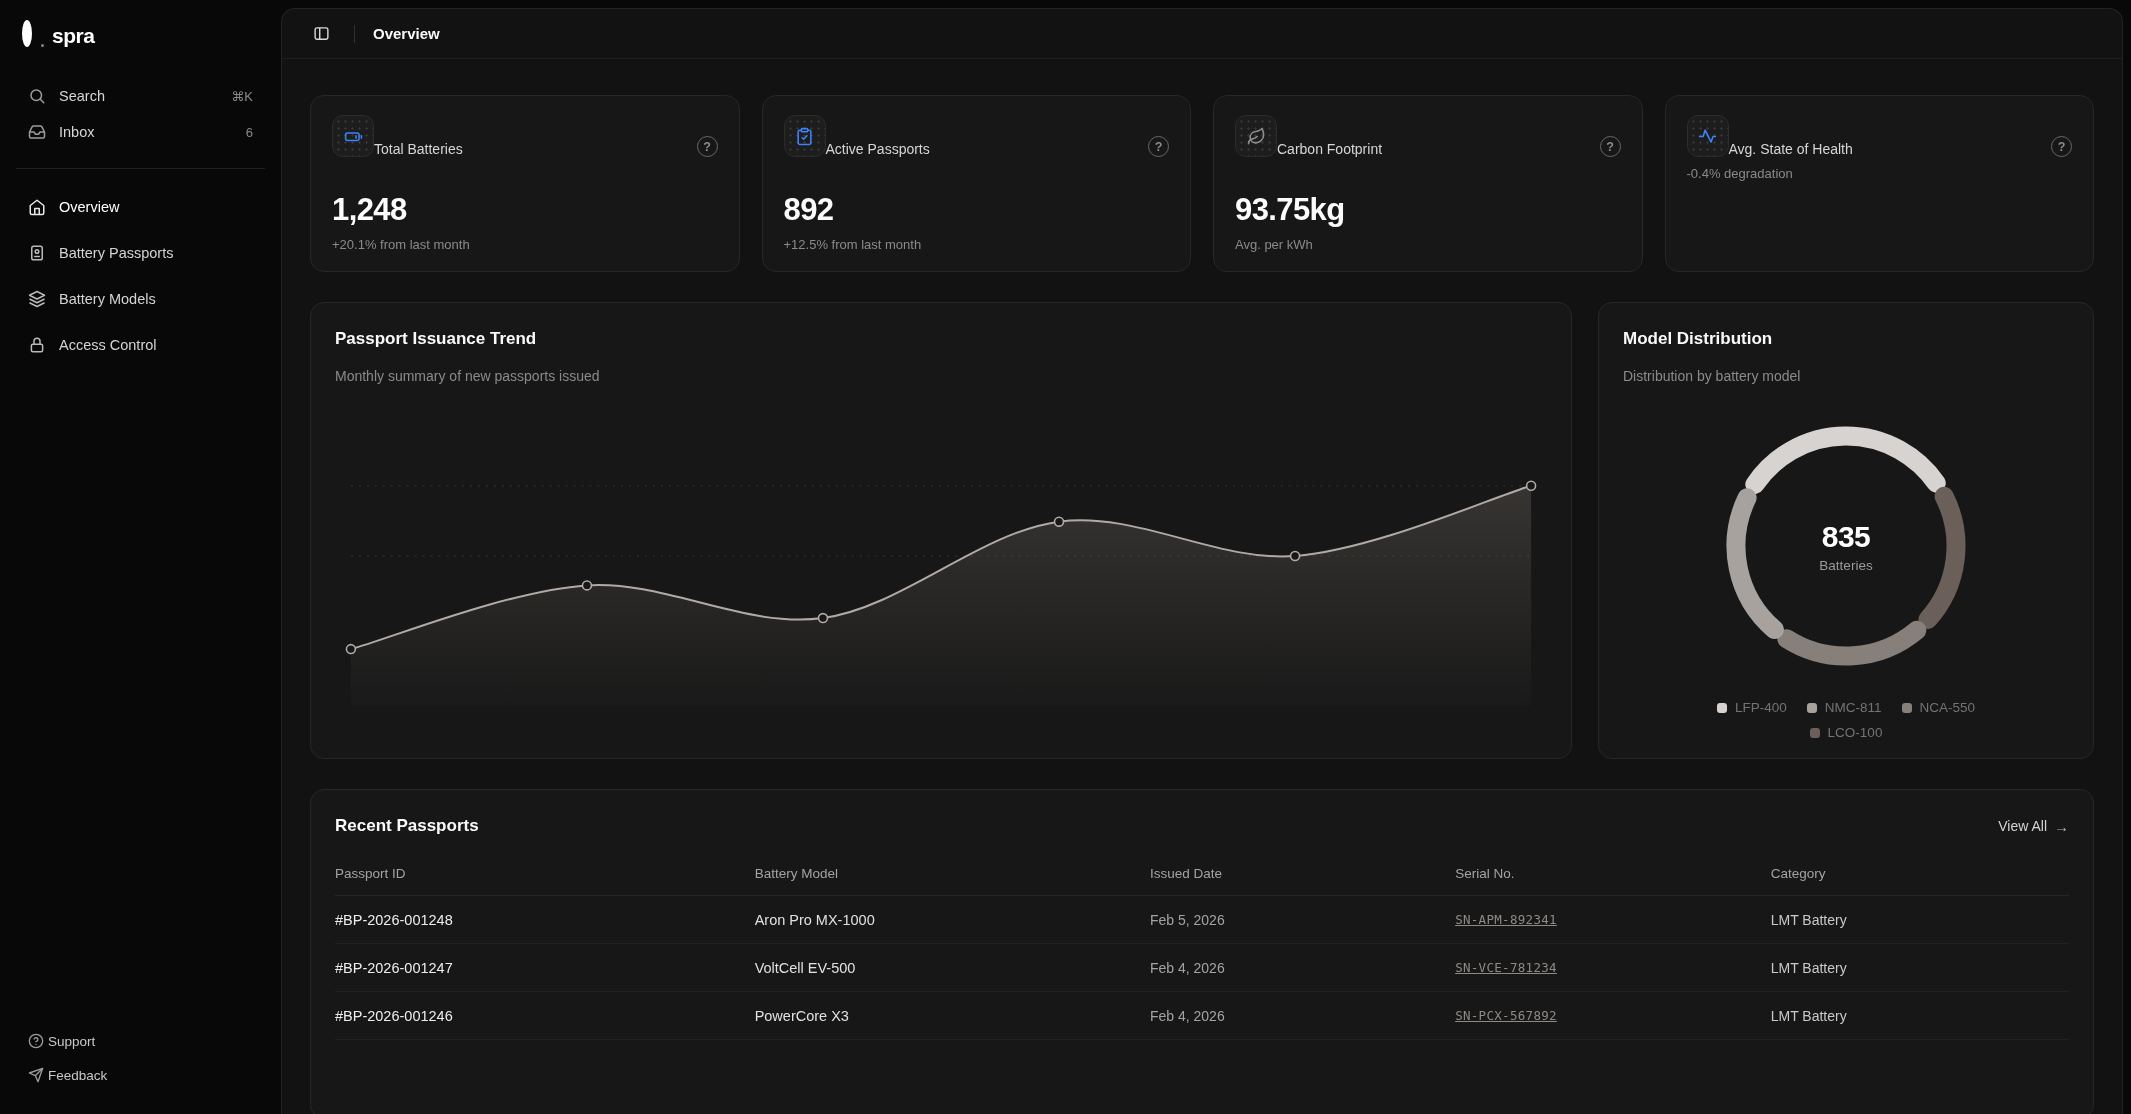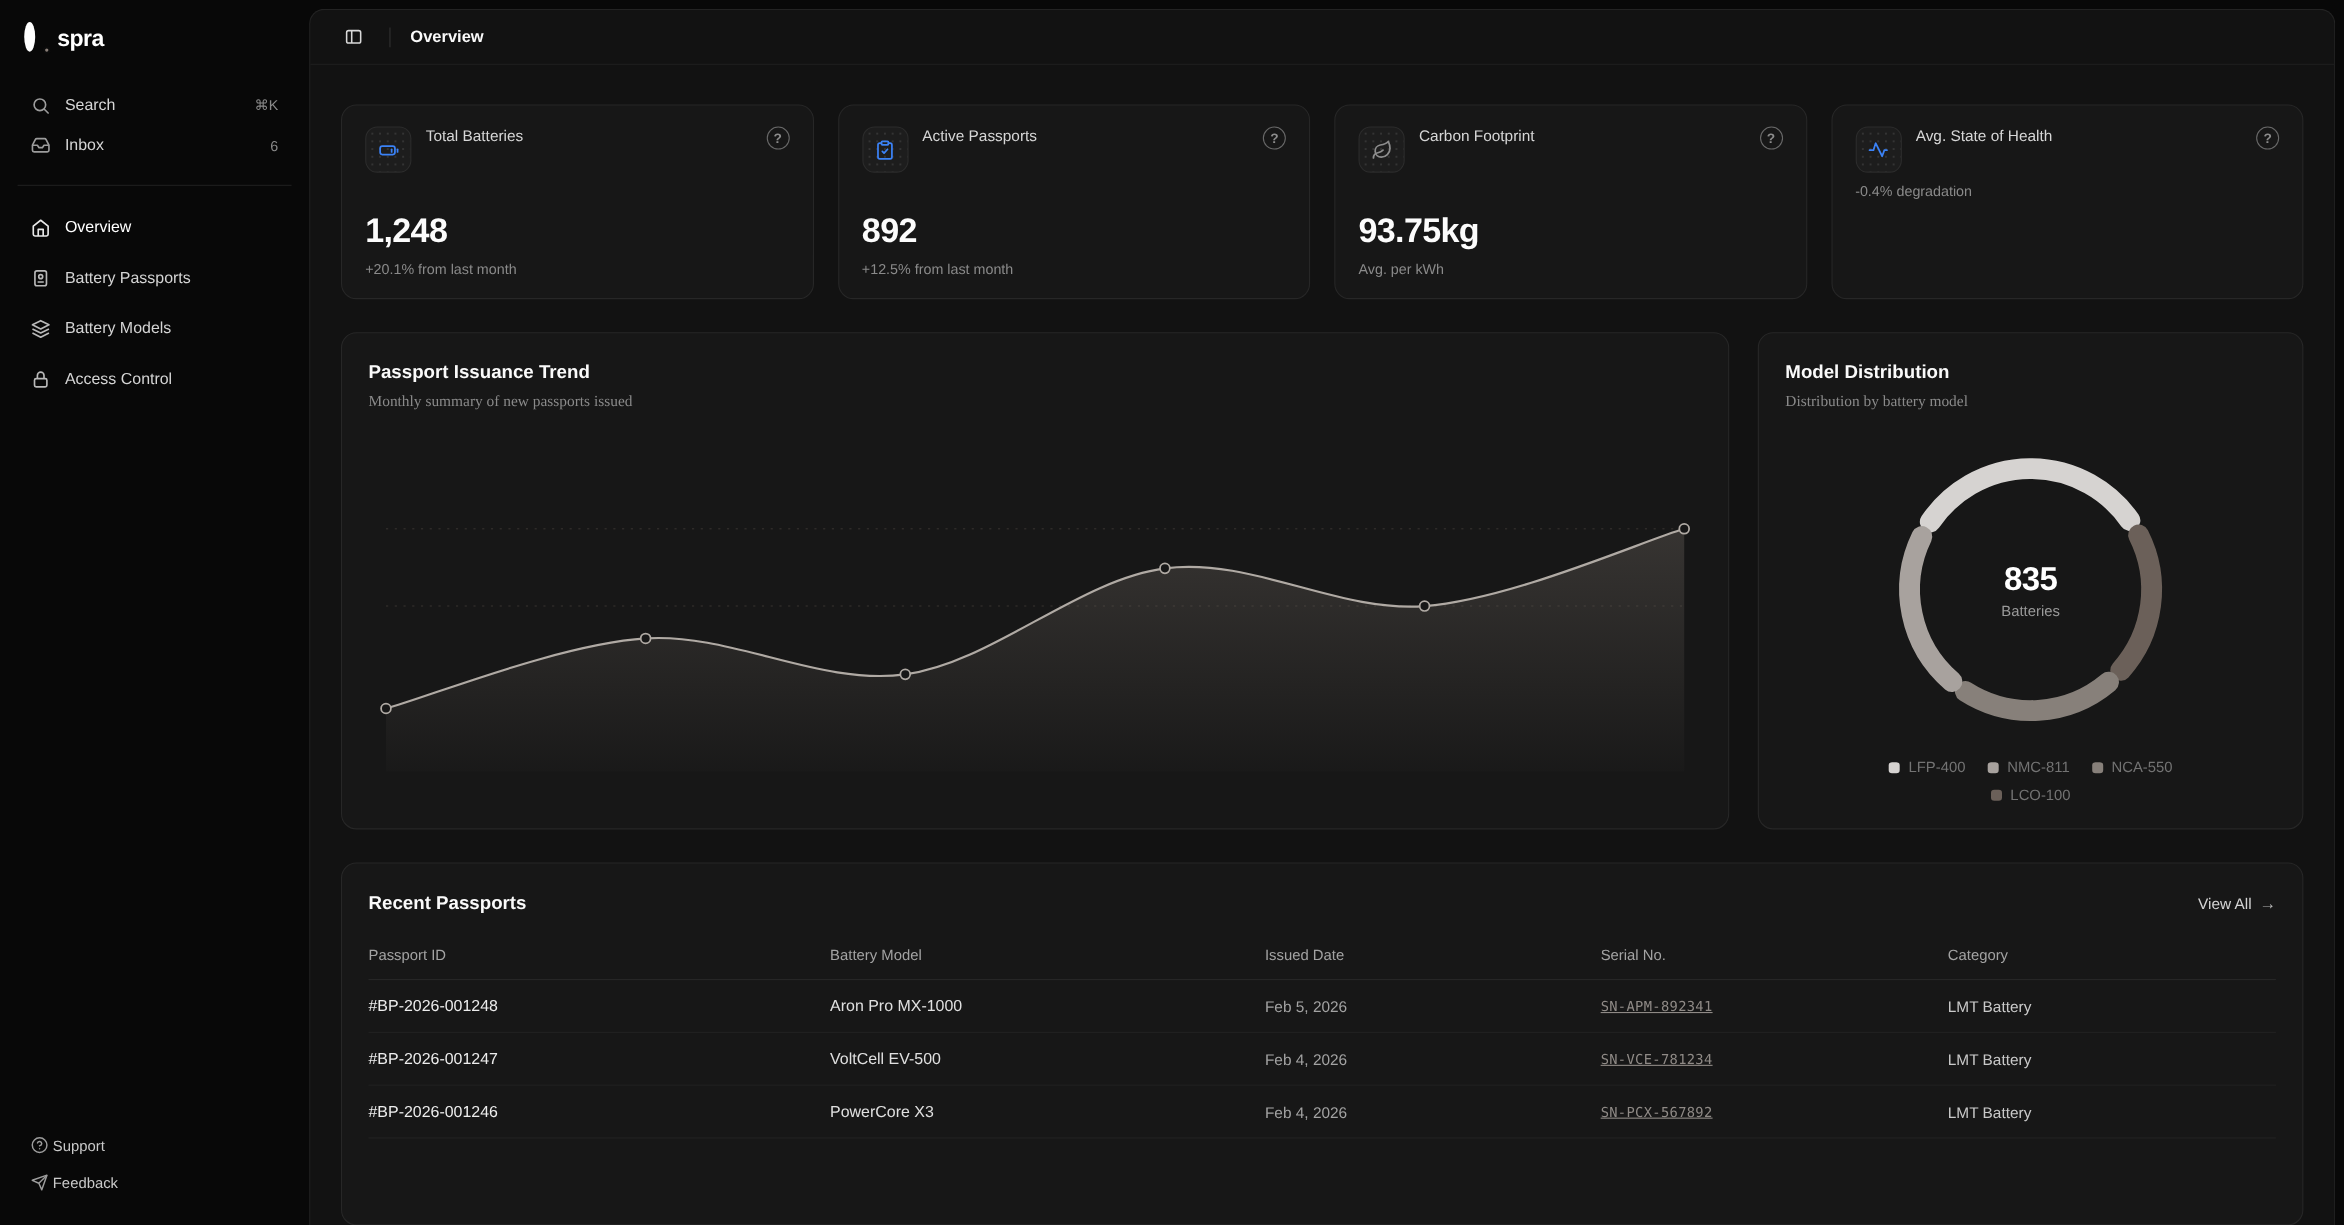--- a/index.html
+++ b/index.html
@@ -43,35 +43,35 @@
   .topbar-divider { width:1px; height:18px; background:#303030; margin:0 18px; }
   .topbar-title { font-size:15px; font-weight:600; color:#fafafa; }
 
   .content { padding:36px 28px 0; display:flex; flex-direction:column; gap:30px; flex:1; overflow:hidden; }
 
   .card { background:#171717; border:1px solid #272727; border-radius:14px; }
 
   
   .stats-row { display:flex; gap:22px; }
   .stat-card { flex:1; height:177px; padding:19px 21px; display:flex; flex-direction:column; }
-  .stat-head { display:flex; align-items:flex-start; gap:13px; }
+  .stat-head { display:flex; align-items:flex-end; }
   .icon-tile { width:42px; height:42px; border-radius:11px; background-color:#1d1d1d;
     background-image:radial-gradient(#343434 1px, transparent 1.2px); background-size:7px 7px; background-position:2px 2px;
     border:1px solid #2c2c2c; display:flex; align-items:center; justify-content:center; }
   .icon-tile svg { width:19px; height:19px; }
   .stat-label { font-size:14px; color:#d6d6d6; }
   .help-btn { margin-left:auto; width:21px; height:21px; border:1.5px solid #686868; border-radius:50%; color:#8c8c8c; font-size:12.5px; font-weight:600; display:flex; align-items:center; justify-content:center; cursor:pointer; }
   .stat-value { margin-top:auto; font-size:31px; font-weight:700; letter-spacing:-0.6px; color:#fcfcfc; }
   .stat-sub { margin-top:9px; font-size:13px; color:#8a8a8a; }
 
   
   .charts-row { display:flex; gap:26px; height:485px; }
   .trend-card { flex:1; padding:26px 24px 14px; display:flex; flex-direction:column; }
   .card-title { font-size:17px; font-weight:600; color:#fafafa; }
-  .card-subtitle { margin-top:9px; font-size:14px; color:#8a8a8a;font-family:Liberation Serif, serif; }
+  .card-subtitle { margin-top:19px; font-size:14px; color:#8a8a8a; }
   .trend-chart-wrap { margin-top:auto; }
   #trend-svg { width:100%; }
   .months-row { display:flex; justify-content:space-between; padding:2px 2px 6px; font-size:13px; color:#9a9a9a; }
 
   .model-card { flex:0 0 496px; padding:26px 24px 18px; display:flex; flex-direction:column; }
   .donut-wrap { position:relative; width:264px; height:264px; margin:30px auto 0; }
   .donut-center { position:absolute; inset:0; display:flex; flex-direction:column; align-items:center; justify-content:center; pointer-events:none; }
   .donut-total { font-size:30px; font-weight:700; color:#fff; letter-spacing:-0.5px; }
   .donut-total-label { margin-top:4px; font-size:13.5px; color:#9a9a9a; }
   .legend { margin-top:22px; display:flex; flex-direction:column; gap:10px; align-items:center; }

